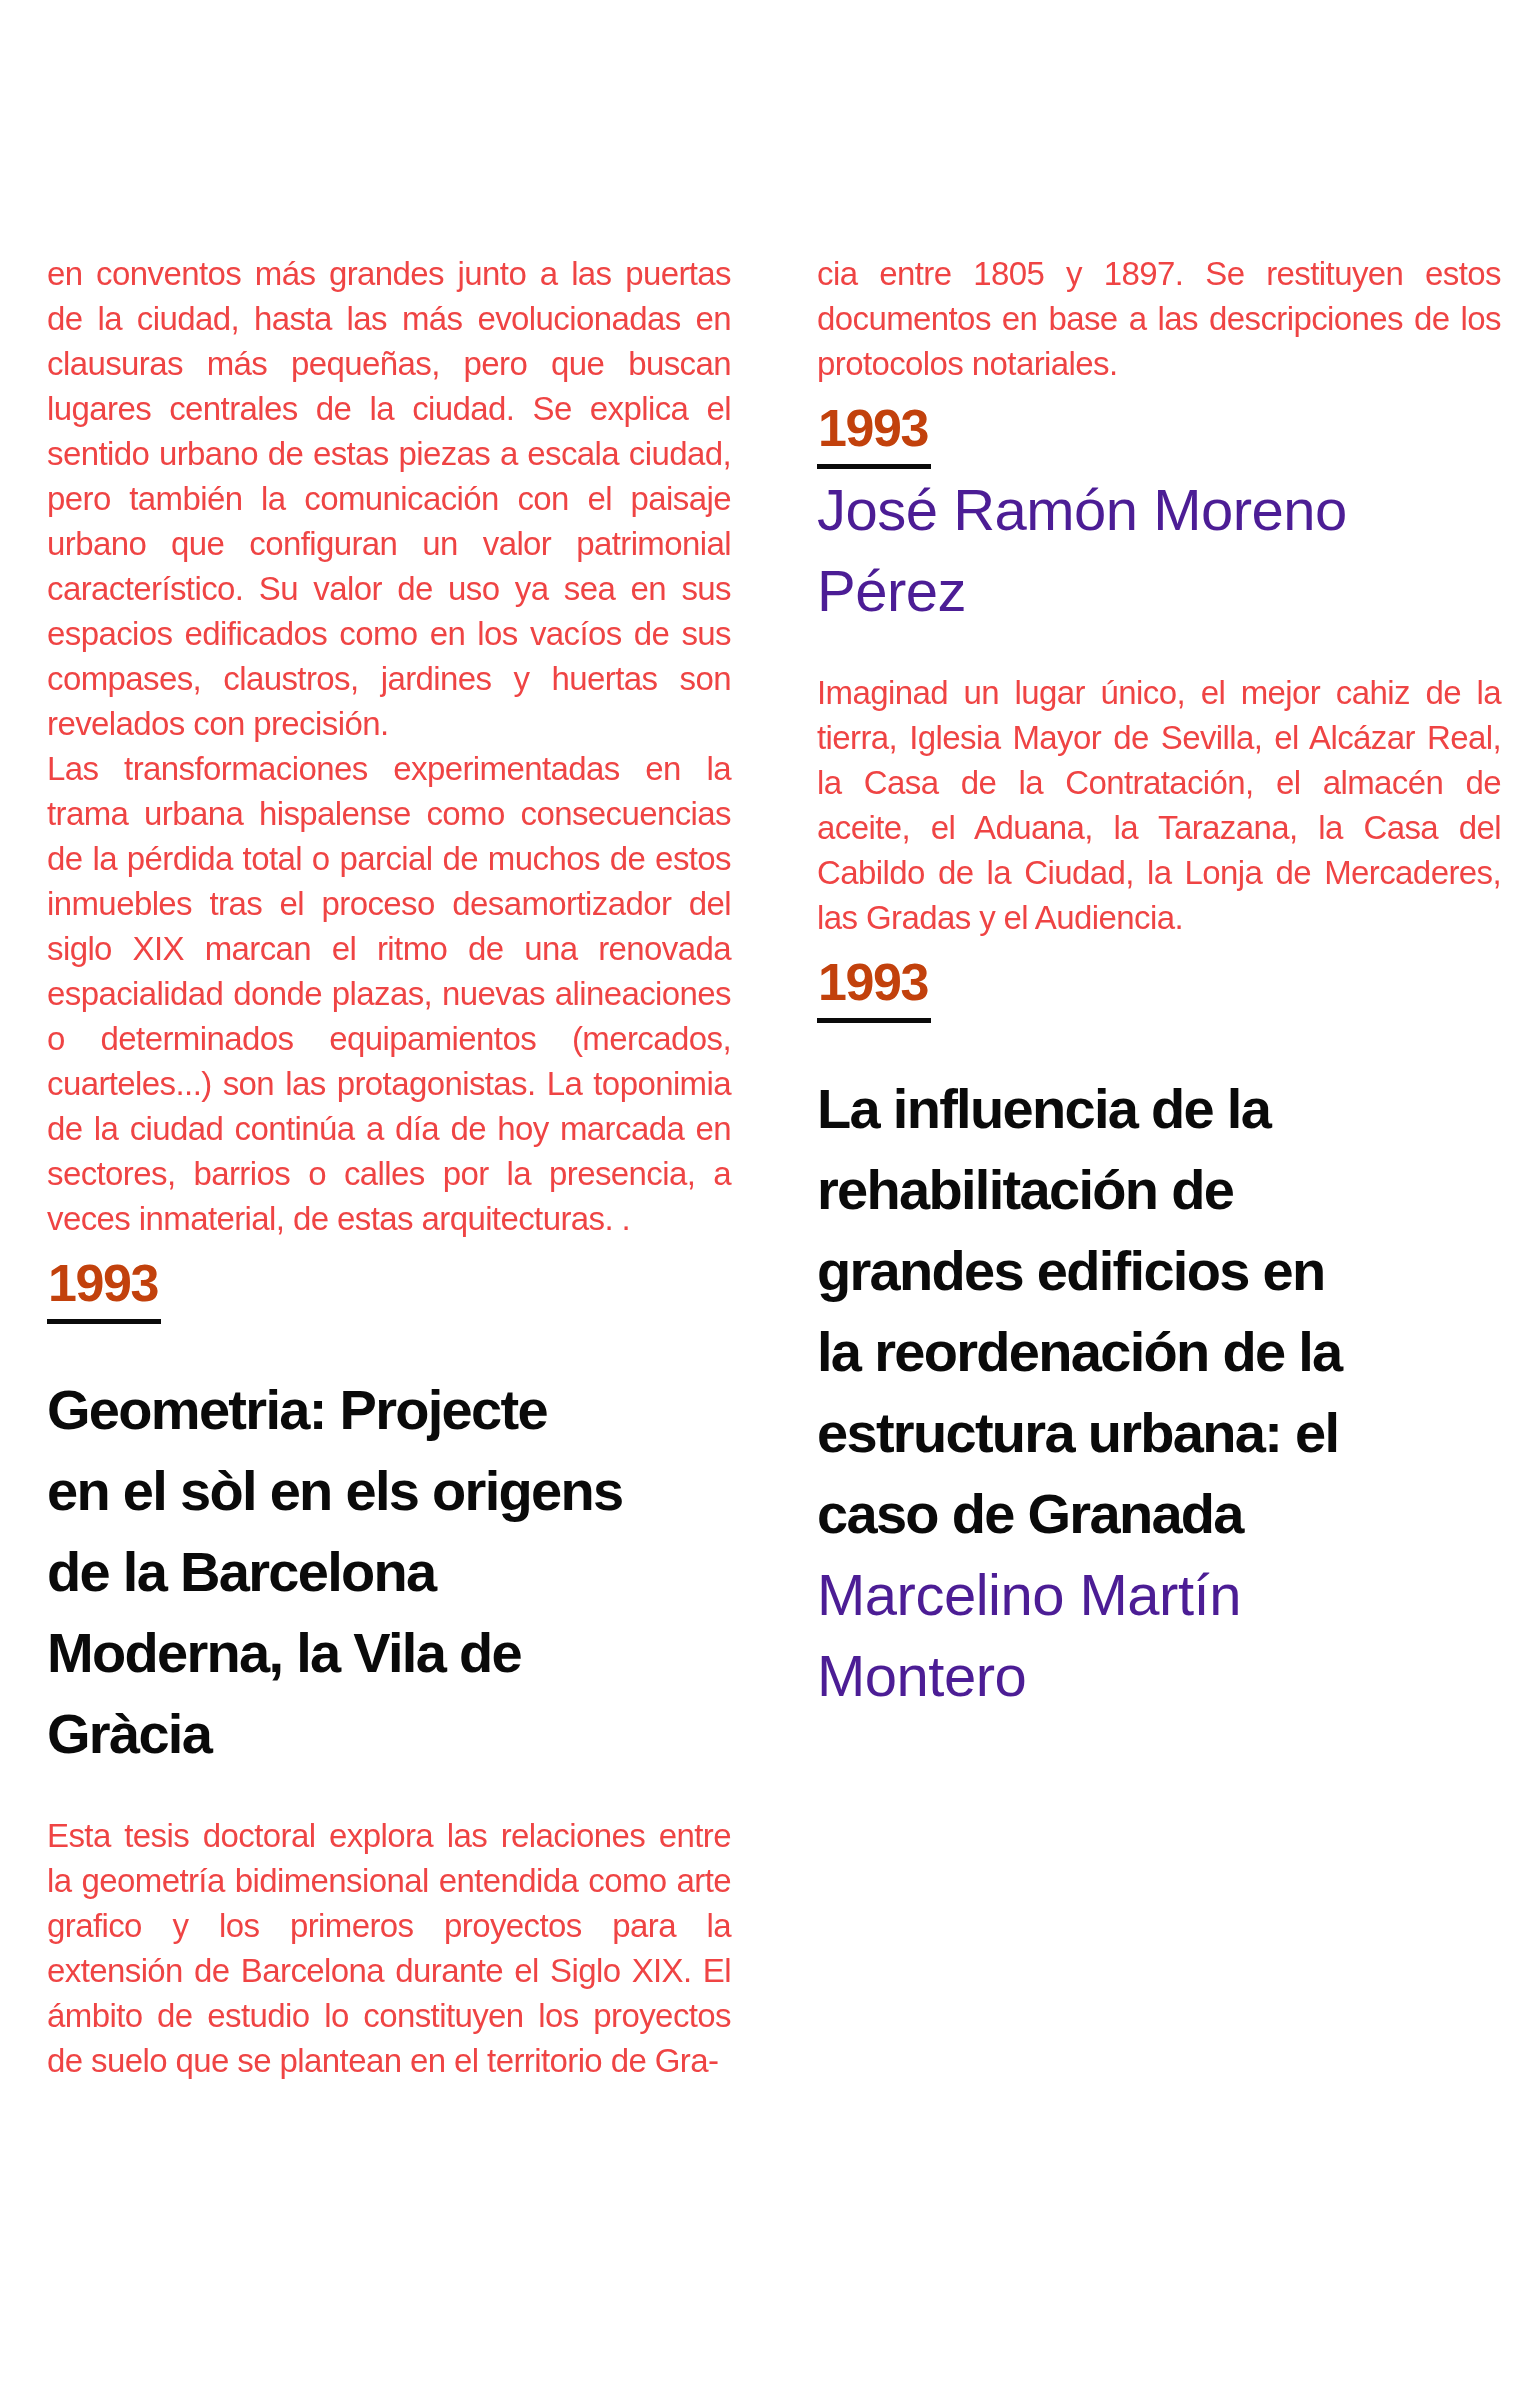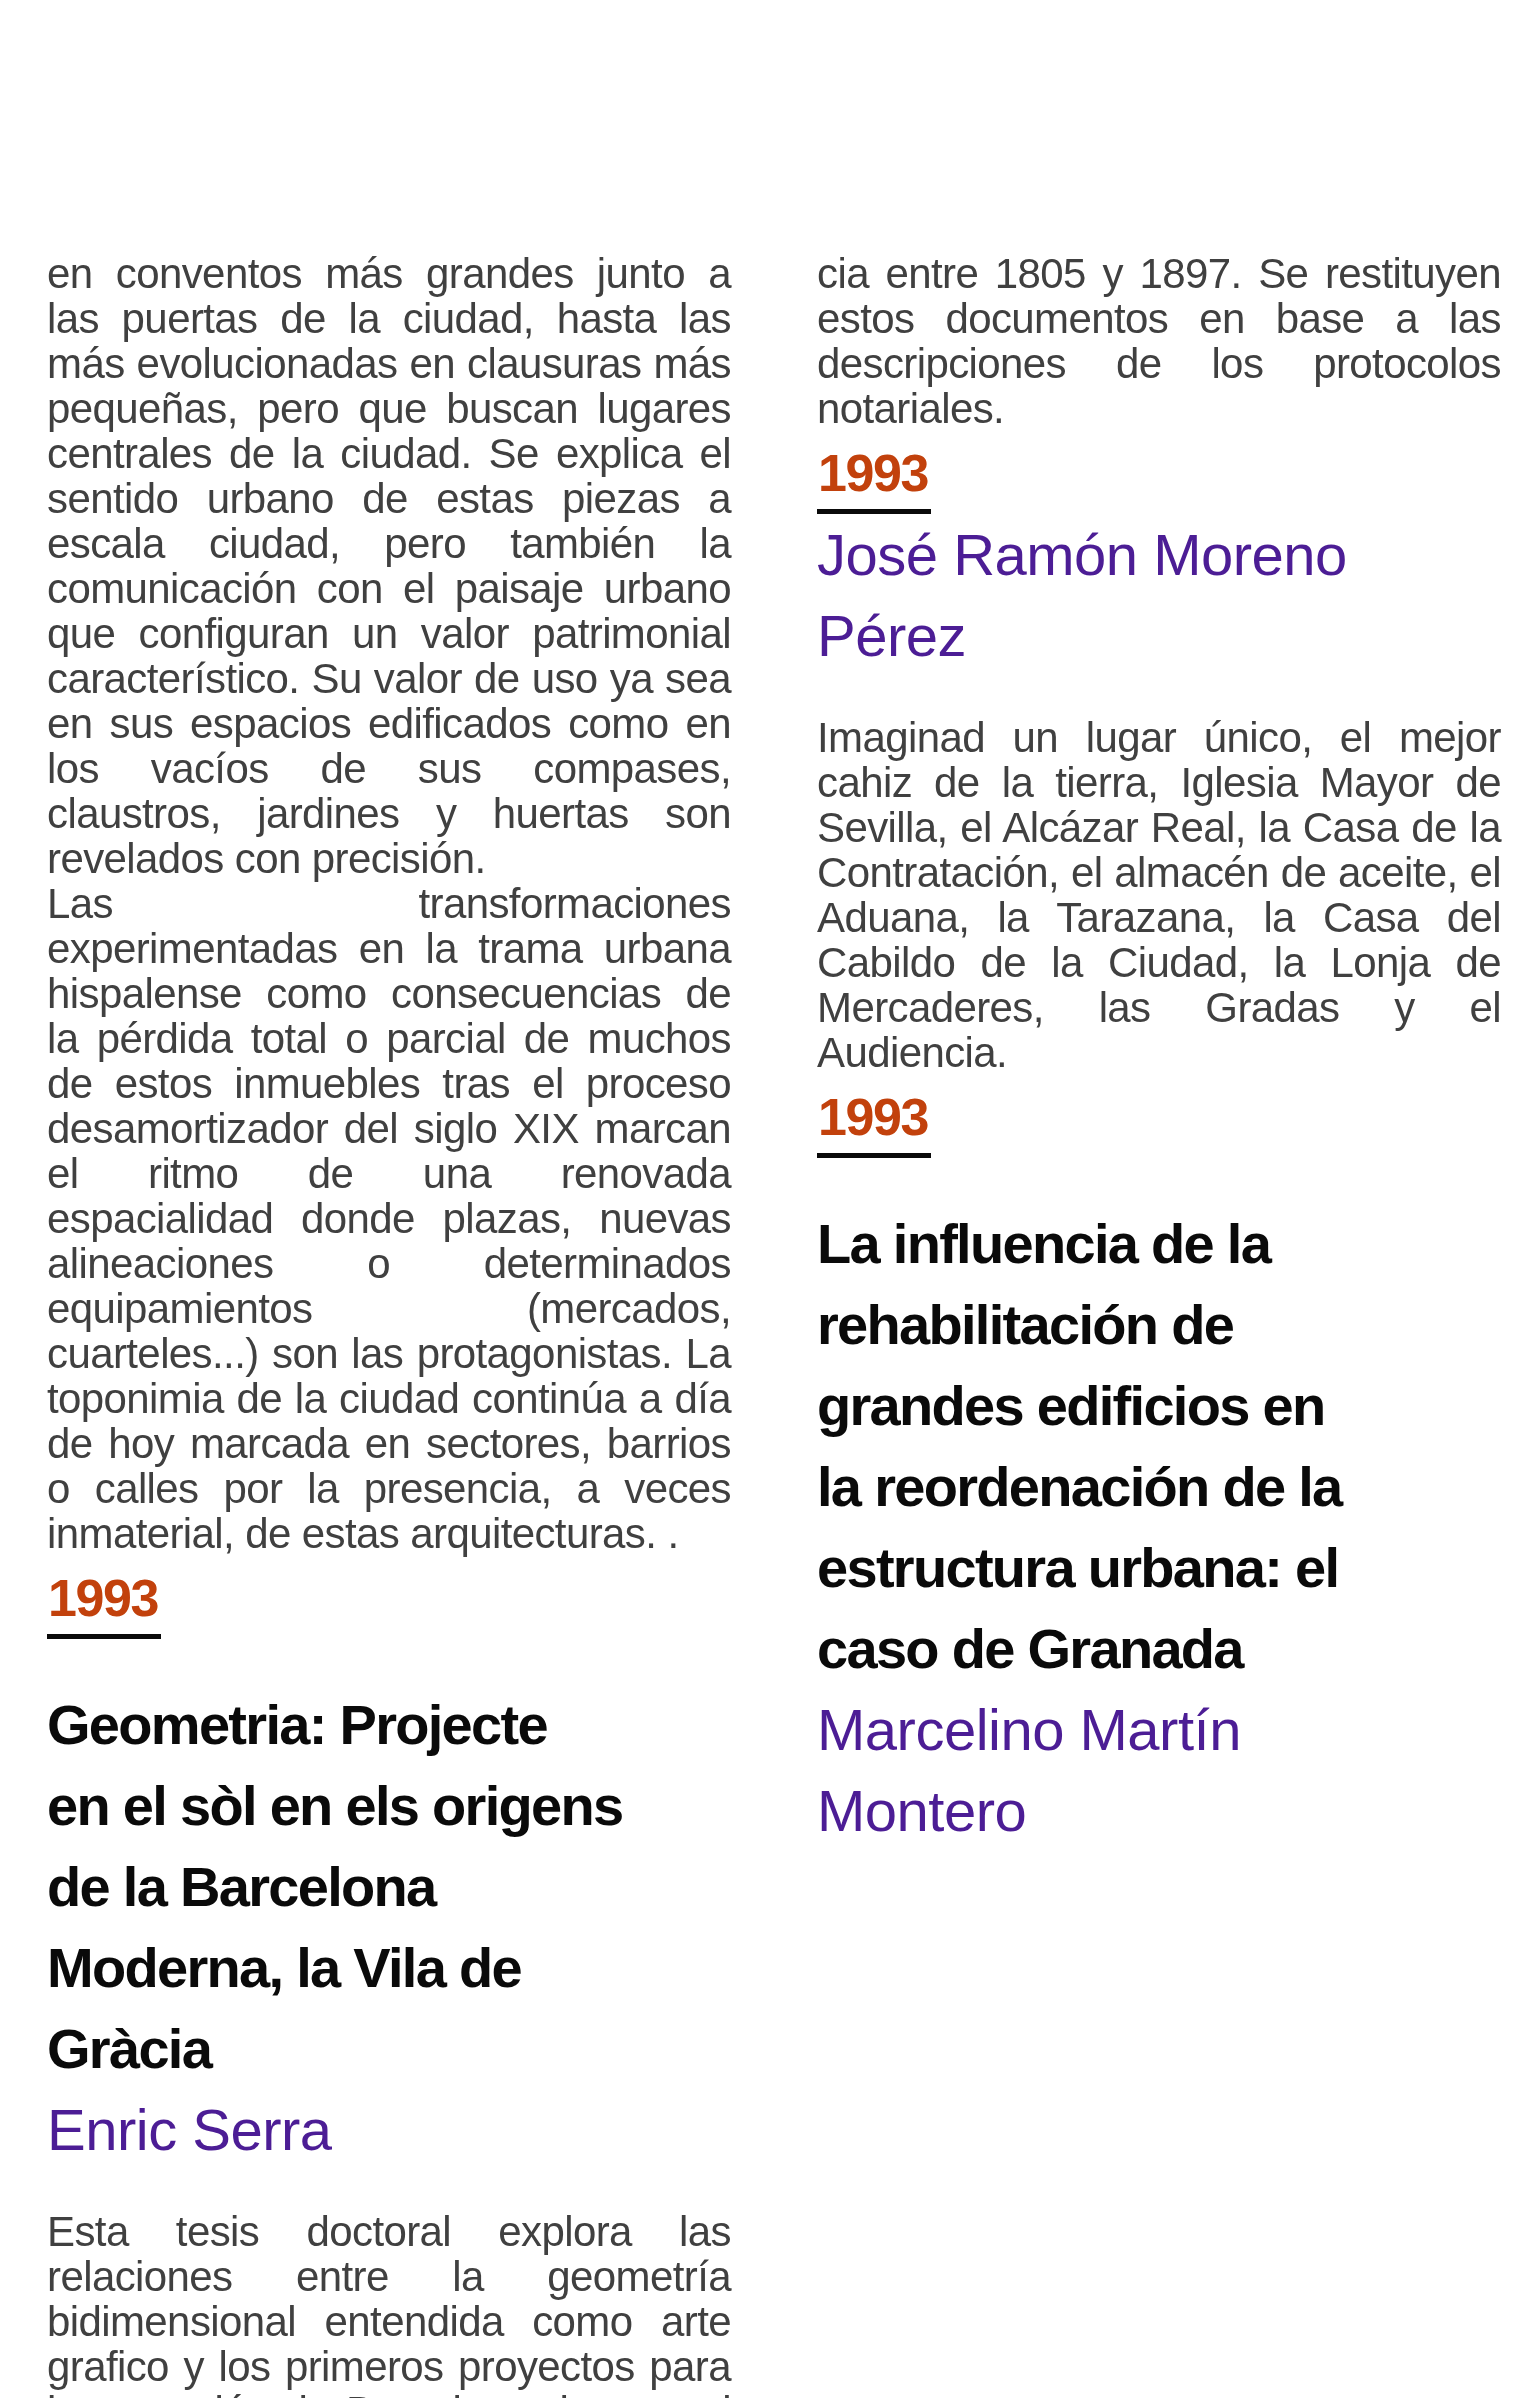--- a/index.html
+++ b/index.html
@@ -14,25 +14,25 @@
     overflow: hidden;
   }
   .col {
     position: absolute;
     top: 251px;
     width: 684px;
   }
   .col-left  { left: 47px; }
   .col-right { left: 817px; }
   .body {
-    font-size: 42px;
+    font-size: 33px;
     line-height: 45px;
     letter-spacing: -0.6px;
     text-align: justify;
-    color: #404040;
+    color: #ef4444;
   }
   .year {
     display: inline-block;
     margin-top: 15px;
     font-size: 52px;
     line-height: 1.05;
     font-weight: 700;
     letter-spacing: -1.4px;
     padding: 0 2.8px 8.4px 0.9px;
     border-bottom: 5.6px solid #0a0a0a;
@@ -66,21 +66,20 @@
 
   <div class="col col-left">
     <p class="body">en conventos más grandes junto a las puertas de la ciudad, hasta las más evolucionadas en clausuras más pequeñas, pero que buscan lugares centrales de la ciudad. Se explica el sentido urbano de estas piezas a escala ciudad, pero también la comunicación con el paisaje urbano que configuran un valor patrimonial característico. Su valor de uso ya sea en sus espacios edificados como en los vacíos de sus compases, claustros, jardines y huertas son revelados con precisión.</p>
     <p class="body">Las transformaciones experimentadas en la trama urbana hispalense como consecuencias de la pérdida total o parcial de muchos de estos inmuebles tras el proceso desamortizador del siglo XIX marcan el ritmo de una renovada espacialidad donde plazas, nuevas alineaciones o determinados equipamientos (mercados, cuarteles...) son las protagonistas. La toponimia de la ciudad continúa a día de hoy marcada en sectores, barrios o calles por la presencia, a veces inmaterial, de estas arquitecturas. .</p>
     <h2 class="year">1993</h2>
     <h1 class="title">Geometria: Projecte
 en el sòl en els origens
 de la Barcelona
 Moderna, la Vila de
 Gràcia</h1>
-    <div class="author">Enric Serra</div>
     <p class="body abstract">Esta tesis doctoral explora las relaciones entre la geometría bidimensional entendida como arte grafico y los primeros proyectos para la extensión de Barcelona durante el Siglo XIX. El ámbito de estudio lo constituyen los proyectos de suelo que se plantean en el territorio de Gra-</p>
   </div>
 
   <div class="col col-right">
     <p class="body">cia entre 1805 y 1897. Se restituyen estos documentos en base a las descripciones de los protocolos notariales.</p>
     <h2 class="year">1993</h2>
     <div class="author">José Ramón Moreno
 Pérez</div>
     <p class="body abstract">Imaginad un lugar único, el mejor cahiz de la tierra, Iglesia Mayor de Sevilla, el Alcázar Real, la Casa de la Contratación, el almacén de aceite, el Aduana, la Tarazana, la Casa del Cabildo de la Ciudad, la Lonja de Mercaderes, las Gradas y el Audiencia.</p>
     <h2 class="year">1993</h2>

